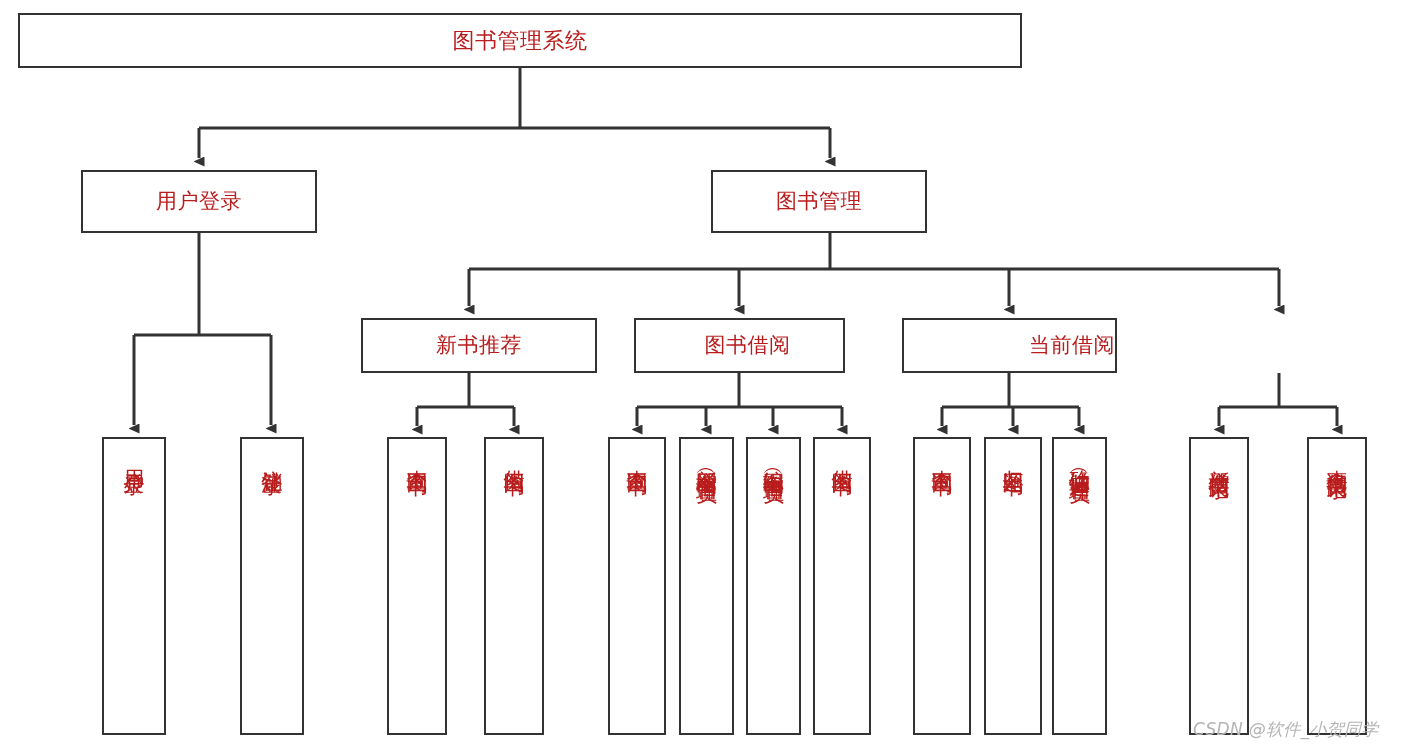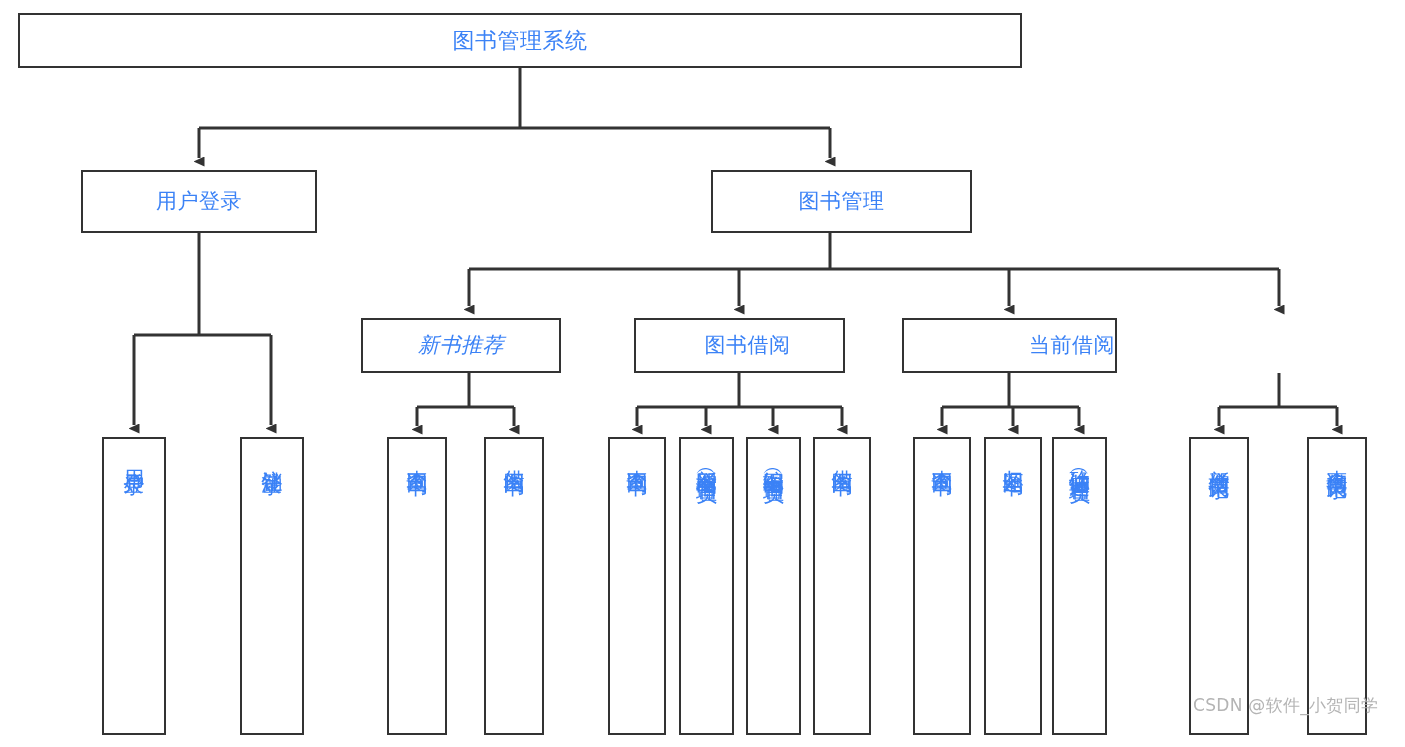--- a/index.html
+++ b/index.html
@@ -25,21 +25,21 @@
     height: 747px;
   }
   .node {
     position: absolute;
     box-sizing: border-box;
     border: 2px solid #333333;
     background: #ffffff;
     display: flex;
     align-items: center;
     justify-content: center;
-    color: #3b82f6;
+    color: #b91c1c;
   }
   .node-label {
     display: block;
     text-align: center;
     line-height: 1.18;
     white-space: pre;
   }
   .node.horizontal .node-label {
     font-size: 21px;
     letter-spacing: 0.5px;
@@ -122,25 +122,25 @@
     </g>
   </svg>
 
   <div class="node horizontal root" style="left: 18px; top: 13px; width: 1004px; height: 55px;">
     <span class="node-label">图书管理系统</span>
   </div>
 
   <div class="node horizontal" style="left: 81px; top: 170px; width: 236px; height: 63px;">
     <span class="node-label">用户登录</span>
   </div>
-  <div class="node horizontal" style="left: 711px; top: 170px; width: 261px; height: 63px;">
+  <div class="node horizontal" style="left: 711px; top: 170px; width: 216px; height: 63px;">
     <span class="node-label">图书管理</span>
   </div>
 
-  <div class="node horizontal" style="left: 361px; top: 318px; width: 200px; height: 55px; font-style: italic;">
+  <div class="node horizontal" style="left: 361px; top: 318px; width: 236px; height: 55px;">
     <span class="node-label">新书推荐</span>
   </div>
   <div class="node horizontal" style="left: 634px; top: 318px; width: 211px; height: 55px; padding-left: 16px;">
     <span class="node-label">图书借阅</span>
   </div>
   <div class="node horizontal" style="left: 902px; top: 318px; width: 215px; height: 55px; justify-content: flex-end;">
     <span class="node-label">当前借阅</span>
   </div>
 
   <div class="node vertical" style="left: 102px; top: 437px; width: 64px; height: 298px;">
@@ -176,17 +176,17 @@
   <div class="node vertical" style="left: 1052px; top: 437px; width: 55px; height: 298px;">
     <span class="node-label">确认归还（管理员）</span>
   </div>
   <div class="node vertical" style="left: 1189px; top: 437px; width: 60px; height: 298px;">
     <span class="node-label">新增借阅记录</span>
   </div>
   <div class="node vertical" style="left: 1307px; top: 437px; width: 60px; height: 298px;">
     <span class="node-label">查询借阅记录</span>
   </div>
 
-  <div class="watermark" style="left: 1193px; top: 694px;">
+  <div class="watermark" style="left: 1193px; top: 718px; font-style: italic;">
     <span>CSDN @软件_小贺同学</span>
   </div>
 
 </div>
 
 </body></html>

